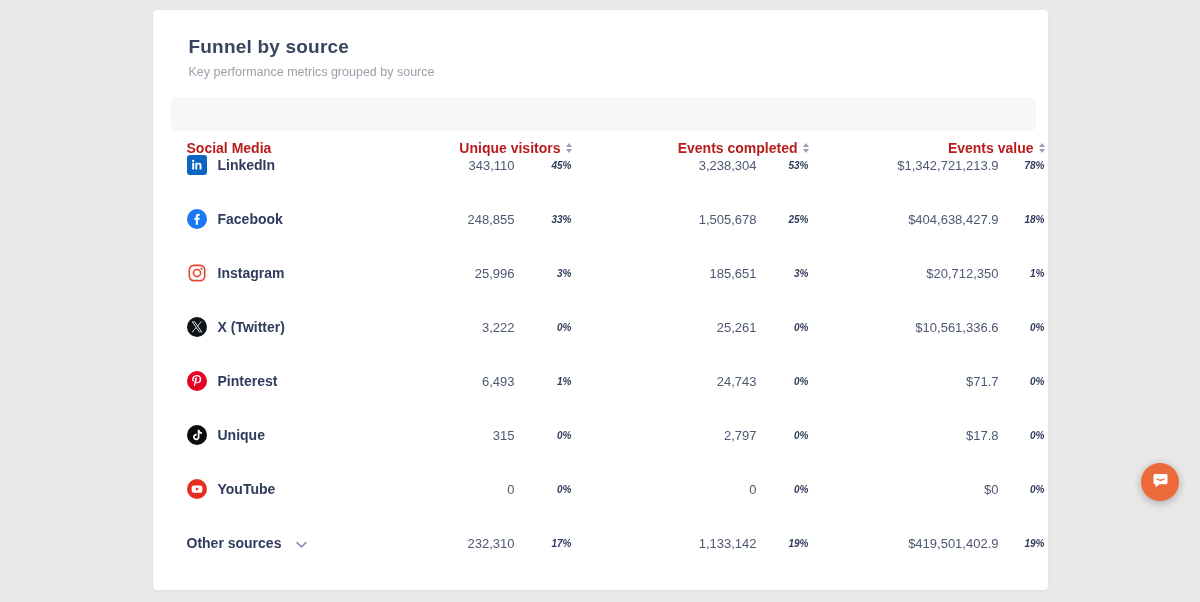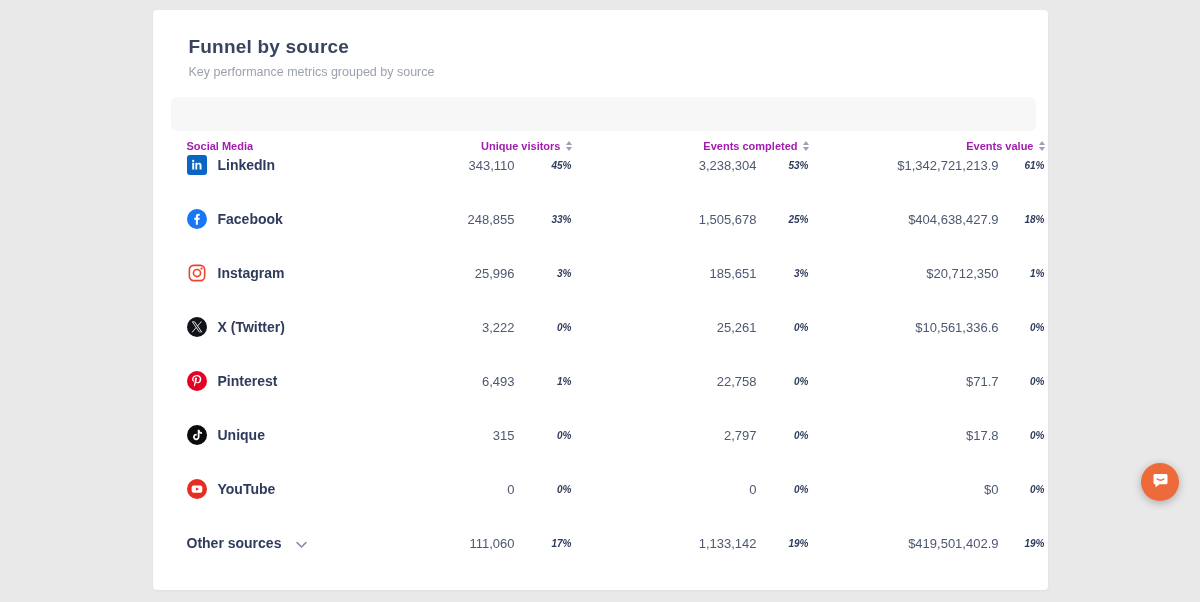--- a/index.html
+++ b/index.html
@@ -34,21 +34,21 @@
     align-items:center;
     box-sizing:border-box;
     padding-left:16px;
   }
   .thead {
     margin:18px 12px 0 18px;
     height:34px;
     background:#f7f7f8;
     border-radius:6px;
   }
-  .th { font-size:11px; font-weight:bold; color:#a21caf;margin-top:43px; }
+  .th { font-size:14px; font-weight:bold; color:#b91c1c;margin-top:43px; }
   .th-group {
     display:flex; justify-content:flex-end; align-items:center;
     gap:5px; cursor:pointer; white-space:nowrap;
   }
   .th-visitors { grid-column:2 / 4; }
   .th-events   { grid-column:4 / 6; }
   .th-value    { grid-column:6 / 8; }
   .sort { display:inline-flex; flex-direction:column; gap:2px; }
   .sort i { display:block; width:0; height:0;
     border-left:3.5px solid transparent; border-right:3.5px solid transparent; }
@@ -118,21 +118,21 @@
             </svg>
           </span>
       <span>LinkedIn</span>
 
     </div>
     <div class="num">343,110</div>
     <div class="pct">45%</div>
     <div class="num">3,238,304</div>
     <div class="pct">53%</div>
     <div class="num">$1,342,721,213.9</div>
-    <div class="pct">61%</div>
+    <div class="pct">78%</div>
     <div></div>
   </div>
       <div class="row grid">
     <div class="cell-source">
       <span class="icon20">
             <svg viewBox="0 0 24 24">
               <circle cx="12" cy="12" r="12" fill="#1877f2"></circle>
               <path fill="#fff" d="M15.3 8.2h-1.4c-.6 0-.8.3-.8.9v1.5h2.2l-.3 2.3h-1.9v6h-2.5v-6H8.7v-2.3h1.9V8.8c0-1.9 1.1-3 2.9-3 .9 0 1.6.1 1.8.1z"></path>
             </svg>
           </span>
@@ -192,21 +192,21 @@
             <svg viewBox="0 0 24 24">
               <circle cx="12" cy="12" r="12" fill="#e60023"></circle>
               <path fill="#fff" d="M12.04 4.9c-3.96 0-5.96 2.66-5.96 4.88 0 1.34.54 2.53 1.7 2.98.19.07.36 0 .41-.2l.17-.64c.06-.2.04-.27-.12-.44-.33-.37-.54-.85-.54-1.53 0-1.97 1.57-3.74 4.1-3.74 2.23 0 3.46 1.28 3.46 3 0 2.26-1.07 4.16-2.65 4.16-.87 0-1.53-.68-1.32-1.5.25-.99.74-2.06.74-2.77 0-.64-.37-1.17-1.12-1.17-.89 0-1.6.86-1.6 2.02 0 .74.27 1.24.27 1.24l-1.07 4.28c-.32 1.27-.05 2.83-.03 2.99.01.09.14.12.2.05.08-.1 1.13-1.32 1.49-2.54l.58-2.16c.29.52 1.12.97 2 .97 2.64 0 4.43-2.27 4.43-5.32 0-2.3-2.07-4.56-5.14-4.56z"></path>
             </svg>
           </span>
       <span>Pinterest</span>
 
     </div>
     <div class="num">6,493</div>
     <div class="pct">1%</div>
-    <div class="num">22,758</div>
+    <div class="num">24,743</div>
     <div class="pct">0%</div>
     <div class="num">$71.7</div>
     <div class="pct">0%</div>
     <div></div>
   </div>
       <div class="row grid">
     <div class="cell-source">
       <span class="icon20">
             <svg viewBox="0 0 24 24">
               <circle cx="12" cy="12" r="12" fill="#0b0b0d"></circle>
@@ -249,21 +249,21 @@
       <div class="row grid">
     <div class="cell-source">
 
       <span>Other sources</span>
       <span class="chev">
             <svg viewBox="0 0 24 24" fill="none" stroke="#8390aa" stroke-width="2.6" stroke-linecap="round" stroke-linejoin="round">
               <path d="M5 9l7 7 7-7"></path>
             </svg>
           </span>
     </div>
-    <div class="num">111,060</div>
+    <div class="num">232,310</div>
     <div class="pct">17%</div>
     <div class="num">1,133,142</div>
     <div class="pct">19%</div>
     <div class="num">$419,501,402.9</div>
     <div class="pct">19%</div>
     <div></div>
   </div>
     </div>
 </div>
 

